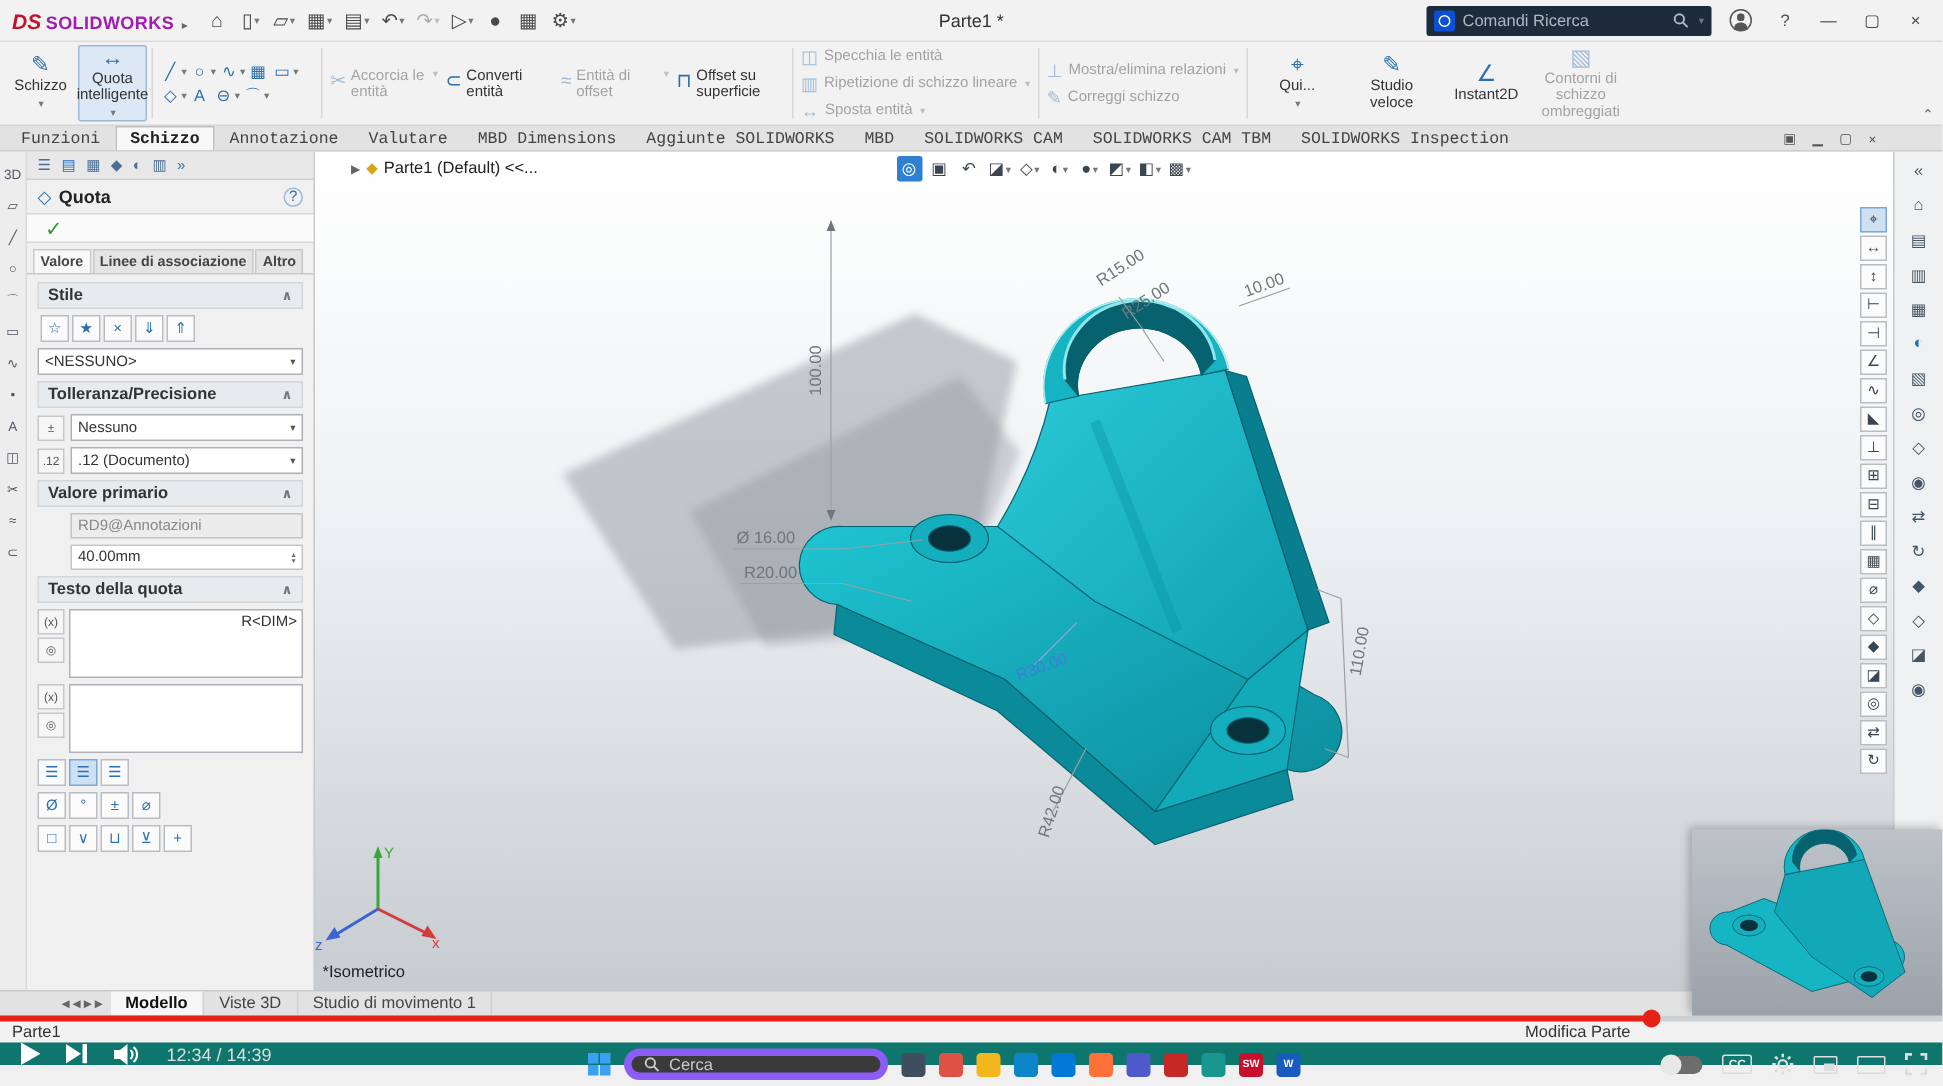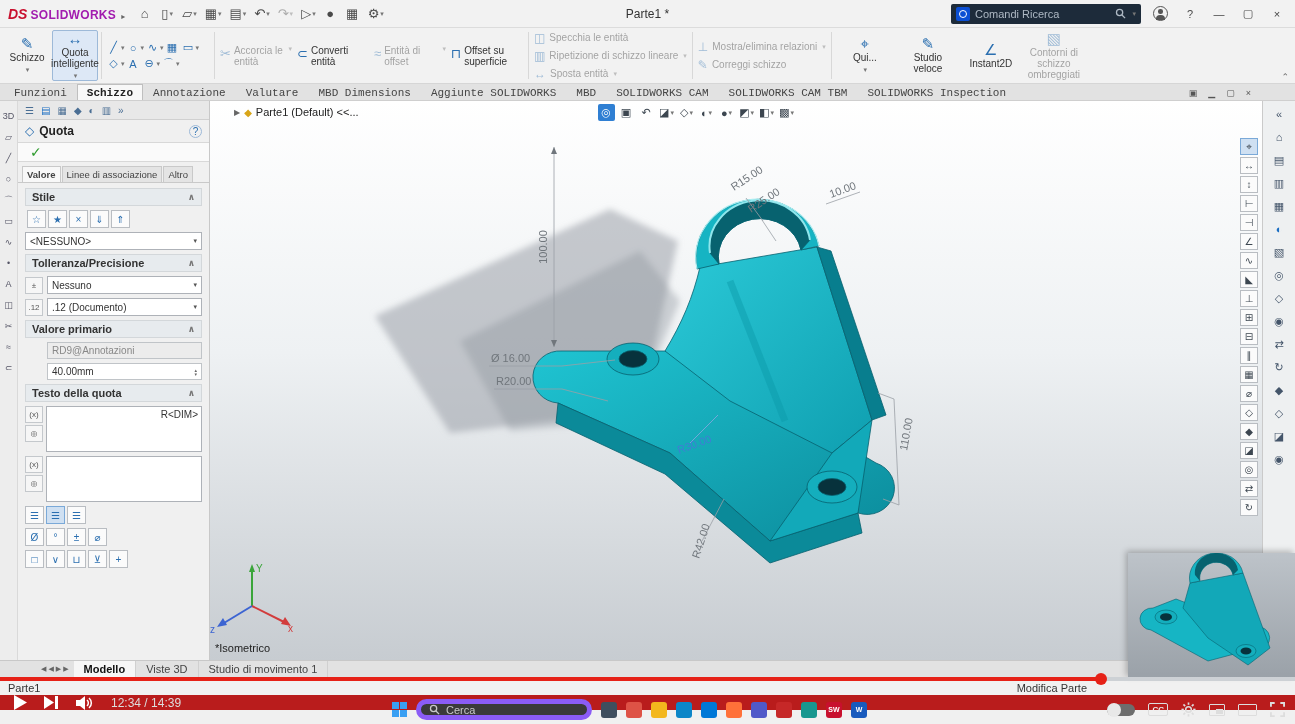--- a/index.html
+++ b/index.html
@@ -70,21 +70,21 @@
   .pp-tabs{height:19px;background:#e8e8e8;border-bottom:1px solid #d0d0d0;display:flex;align-items:center;gap:7px;padding:0 7px;flex:none;}
   .pp-tabs .strip-ic{font-size:10px;color:#4a6e94;width:auto;height:auto;}
   .pp-tabs .active{color:#1b6ec2;font-weight:bold;}
   .pp-title{height:22px;display:flex;align-items:center;gap:5px;padding:0 7px;flex:none;}
   .pp-title .dimic{color:#2b6fb0;font-size:12px;}
   .pp-title .t{font-weight:bold;font-size:12px;color:#222;}
   .pp-title .help{margin-left:auto;color:#2b6fb0;font-size:10px;border:1px solid #9db9d8;border-radius:50%;width:13px;height:13px;display:flex;align-items:center;justify-content:center;}
   .pp-ok{height:20px;border-top:1px solid #d8d8d8;border-bottom:1px solid #d8d8d8;background:#fafafa;display:flex;align-items:center;padding:0 12px;flex:none;}
   .pp-ok .chk{color:#2e9b2e;font-weight:bold;font-size:14px;}
   .pp-valtabs{display:flex;gap:1px;padding:4px 4px 0 4px;flex:none;}
-  .pp-valtab{font-size:9.5px;color:#444;padding:2px 4px;background:#e4e4e4;border:1px solid #c9c9c9;border-bottom:none;white-space:nowrap;}
+  .pp-valtab{font-size:9.5px;color:#444;padding:2px 4px;background:#e4e4e4;border:1px solid #c9c9c9;border-bottom:none;white-space:nowrap;font-weight:bold;}
   .pp-valtab.active{background:#f8f8f8;font-weight:bold;}
   .pp-body{flex:1;border-top:1px solid #c9c9c9;padding:5px 7px;display:flex;flex-direction:column;gap:4px;overflow:hidden;}
   .pp-sec{background:#e7ebee;border:1px solid #d3d7da;height:18px;display:flex;align-items:center;justify-content:space-between;padding:0 6px;font-weight:bold;color:#333;flex:none;}
   .pp-sec .cv{color:#777;font-size:9px;}
   .pp-stylebtns{display:flex;gap:2px;padding:0 2px;}
   .sq-btn{width:19px;height:18px;border:1px solid #b9bdc2;background:#fbfbfb;display:flex;align-items:center;justify-content:center;font-size:10px;color:#2b6fb0;flex:none;}
   .sq-btn.active{background:#cfe0f2;border-color:#7aa9d8;}
   .pp-select{height:18px;background:#fff;border:1px solid #aeb2b8;display:flex;align-items:center;justify-content:space-between;padding:0 4px;color:#333;font-size:10px;}
   .pp-select .caret{color:#555;}
   .pp-row{display:flex;align-items:center;gap:4px;}
@@ -126,21 +126,21 @@
   .model-tab.active{background:#f6f6f6;font-weight:bold;color:#111;}
 
   .status-bar{position:absolute;top:677px;left:0;right:0;height:18px;background:#f1f1f1;z-index:3;}
   .status-text{position:absolute;top:4px;left:0;right:0;height:14px;display:flex;align-items:center;padding:0 8px;color:#333;font-size:11px;}
   .status-text .right{margin-left:auto;margin-right:200px;}
   .progress{position:absolute;top:677px;left:0;right:0;height:4px;background:#cdd1d5;z-index:40;}
   .progress .played{height:100%;background:#e62117;width:0;}
   .progress .dot{position:absolute;top:-4px;width:12px;height:12px;border-radius:50%;background:#e62117;}
 
   
-  .player{position:absolute;top:695px;left:0;right:0;height:15px;background:#b91c1c;display:flex;color:#eee;z-index:50;}
+  .player{position:absolute;top:695px;left:0;right:0;height:15px;background:#0f766e;display:flex;color:#eee;z-index:50;}
   .pl-left{display:flex;align-items:center;gap:17px;padding-left:14px;}
   .pl-btn{display:flex;align-items:center;justify-content:center;}
   .pl-time{font-size:12px;color:#ddd;white-space:nowrap;}
   .taskbar{position:absolute;left:392px;top:0;height:29px;display:flex;align-items:center;gap:9px;}
   .win-logo{width:15px;height:15px;display:grid;grid-template-columns:7px 7px;grid-template-rows:7px 7px;gap:1px;}
   .win-logo i{background:#3aa0f3;}
   .tb-searchpill{width:176px;height:21px;background:#3a3a3a;border:5px solid #8b5cf6;border-radius:11px;display:flex;align-items:center;gap:6px;padding:4px 8px;color:#c9c9c9;font-size:11px;}
   .app-ic{width:16px;height:16px;border-radius:3px;display:flex;align-items:center;justify-content:center;font-size:7px;font-weight:bold;color:#fff;flex:none;}
   .pl-right{position:absolute;right:10px;top:0;height:29px;display:flex;align-items:center;gap:13px;}
   .toggle{width:28px;height:12px;background:#6d6d6d;border-radius:6px;position:relative;}

